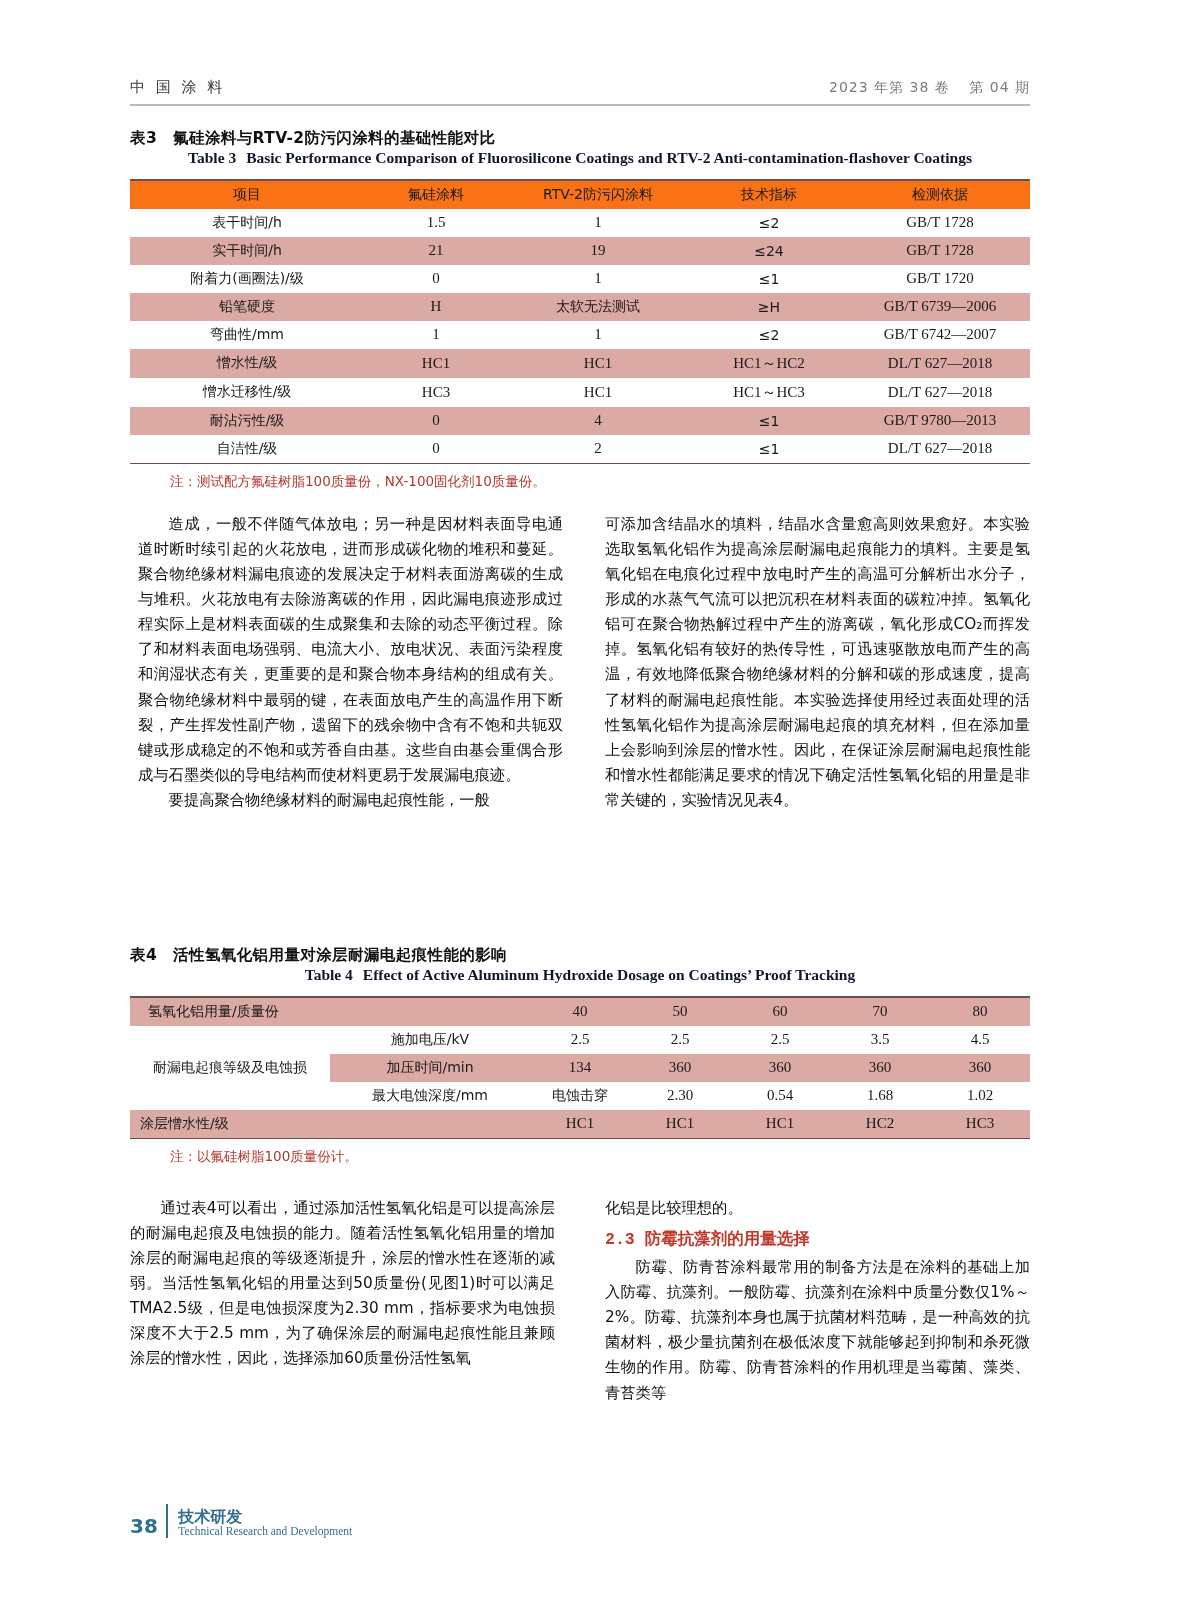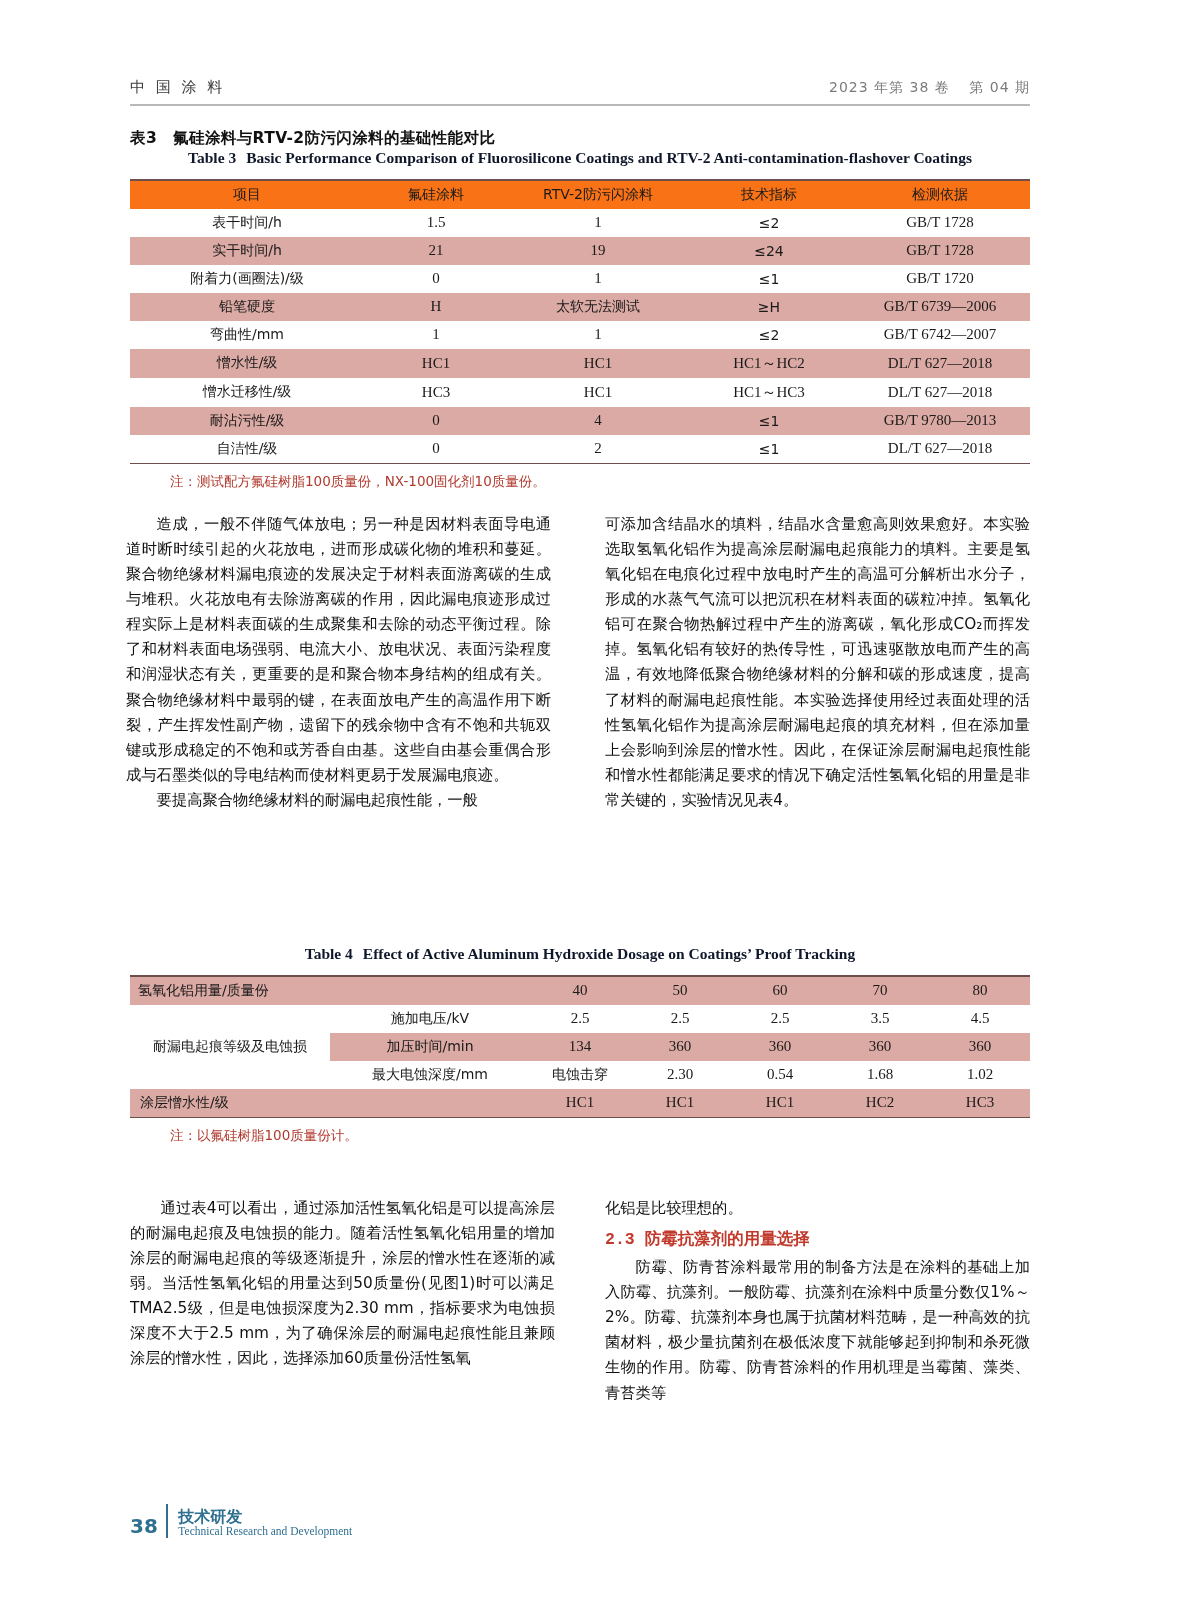--- a/index.html
+++ b/index.html
@@ -122,21 +122,21 @@
     width: 425px;
     font-family: "DejaVu Sans", sans-serif;
     font-size: 15.3px;
     line-height: 1.64;
     text-align: justify;
     color: #111;
   }
   .col p { margin: 0; }
   .col p.indent { text-indent: 2em; }
 
-  #col-left-top  { left: 126px; top: 512px; }
+  #col-left-top  { left: 138px; top: 512px; }
   #col-right-top { left: 605px; top: 512px; }
   #col-left-bot  { left: 130px; top: 1196px; }
   #col-right-bot { left: 605px; top: 1196px; }
 
   .section-head {
     font-family: "DejaVu Sans", sans-serif;
     font-weight: bold;
     font-size: 16.5px;
     color: #c0392b;
     margin: 4px 0 2px 0;
@@ -286,30 +286,33 @@
 
   <div class="col" id="col-left-top">
     <p class="indent">造成，一般不伴随气体放电；另一种是因材料表面导电通道时断时续引起的火花放电，进而形成碳化物的堆积和蔓延。聚合物绝缘材料漏电痕迹的发展决定于材料表面游离碳的生成与堆积。火花放电有去除游离碳的作用，因此漏电痕迹形成过程实际上是材料表面碳的生成聚集和去除的动态平衡过程。除了和材料表面电场强弱、电流大小、放电状况、表面污染程度和润湿状态有关，更重要的是和聚合物本身结构的组成有关。聚合物绝缘材料中最弱的键，在表面放电产生的高温作用下断裂，产生挥发性副产物，遗留下的残余物中含有不饱和共轭双键或形成稳定的不饱和或芳香自由基。这些自由基会重偶合形成与石墨类似的导电结构而使材料更易于发展漏电痕迹。</p>
     <p class="indent">要提高聚合物绝缘材料的耐漏电起痕性能，一般</p>
   </div>
   <div class="col" id="col-right-top">
     <p>可添加含结晶水的填料，结晶水含量愈高则效果愈好。本实验选取氢氧化铝作为提高涂层耐漏电起痕能力的填料。主要是氢氧化铝在电痕化过程中放电时产生的高温可分解析出水分子，形成的水蒸气气流可以把沉积在材料表面的碳粒冲掉。氢氧化铝可在聚合物热解过程中产生的游离碳，氧化形成CO₂而挥发掉。氢氧化铝有较好的热传导性，可迅速驱散放电而产生的高温，有效地降低聚合物绝缘材料的分解和碳的形成速度，提高了材料的耐漏电起痕性能。本实验选择使用经过表面处理的活性氢氧化铝作为提高涂层耐漏电起痕的填充材料，但在添加量上会影响到涂层的憎水性。因此，在保证涂层耐漏电起痕性能和憎水性都能满足要求的情况下确定活性氢氧化铝的用量是非常关键的，实验情况见表4。</p>
   </div>
 
   <div id="table4-block">
+    <div class="caption-cn">
+      <span class="num">表4</span><span>活性氢氧化铝用量对涂层耐漏电起痕性能的影响</span>
+    </div>
     <div class="caption-en">
       <span class="num">Table 4</span><span>Effect of Active Aluminum Hydroxide Dosage on Coatings’ Proof Tracking</span>
     </div>
 
     <div id="table4-wrap">
       <div class="rule-top"></div>
       <table>
         <tbody>
           <tr class="row-shade">
-            <td colspan="2" style="text-align:left;padding-left:8px;width:44%">氢氧化铝用量/质量份</td>
+            <td colspan="2" style="text-align:left;padding-left:18px;width:44%">氢氧化铝用量/质量份</td>
             <td class="t-latin" style="width:11%">40</td>
             <td class="t-latin" style="width:11%">50</td>
             <td class="t-latin" style="width:11%">60</td>
             <td class="t-latin" style="width:11%">70</td>
             <td class="t-latin" style="width:11%">80</td>
           </tr>
           <tr class="row-plain">
             <td rowspan="3" style="width:22%">耐漏电起痕等级及电蚀损</td>
             <td style="width:22%;background:#ffffff">施加电压/kV</td>
             <td class="t-latin">2.5</td>

